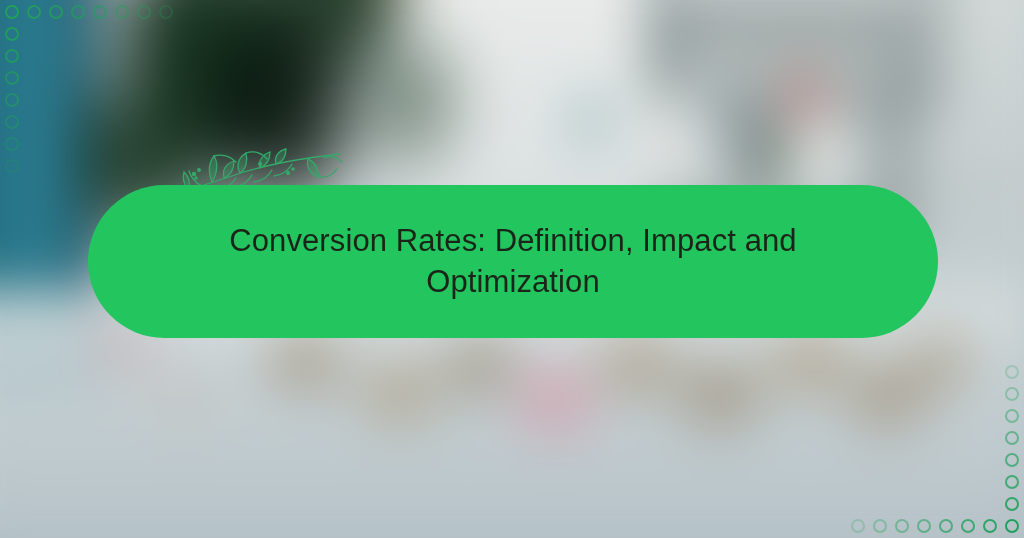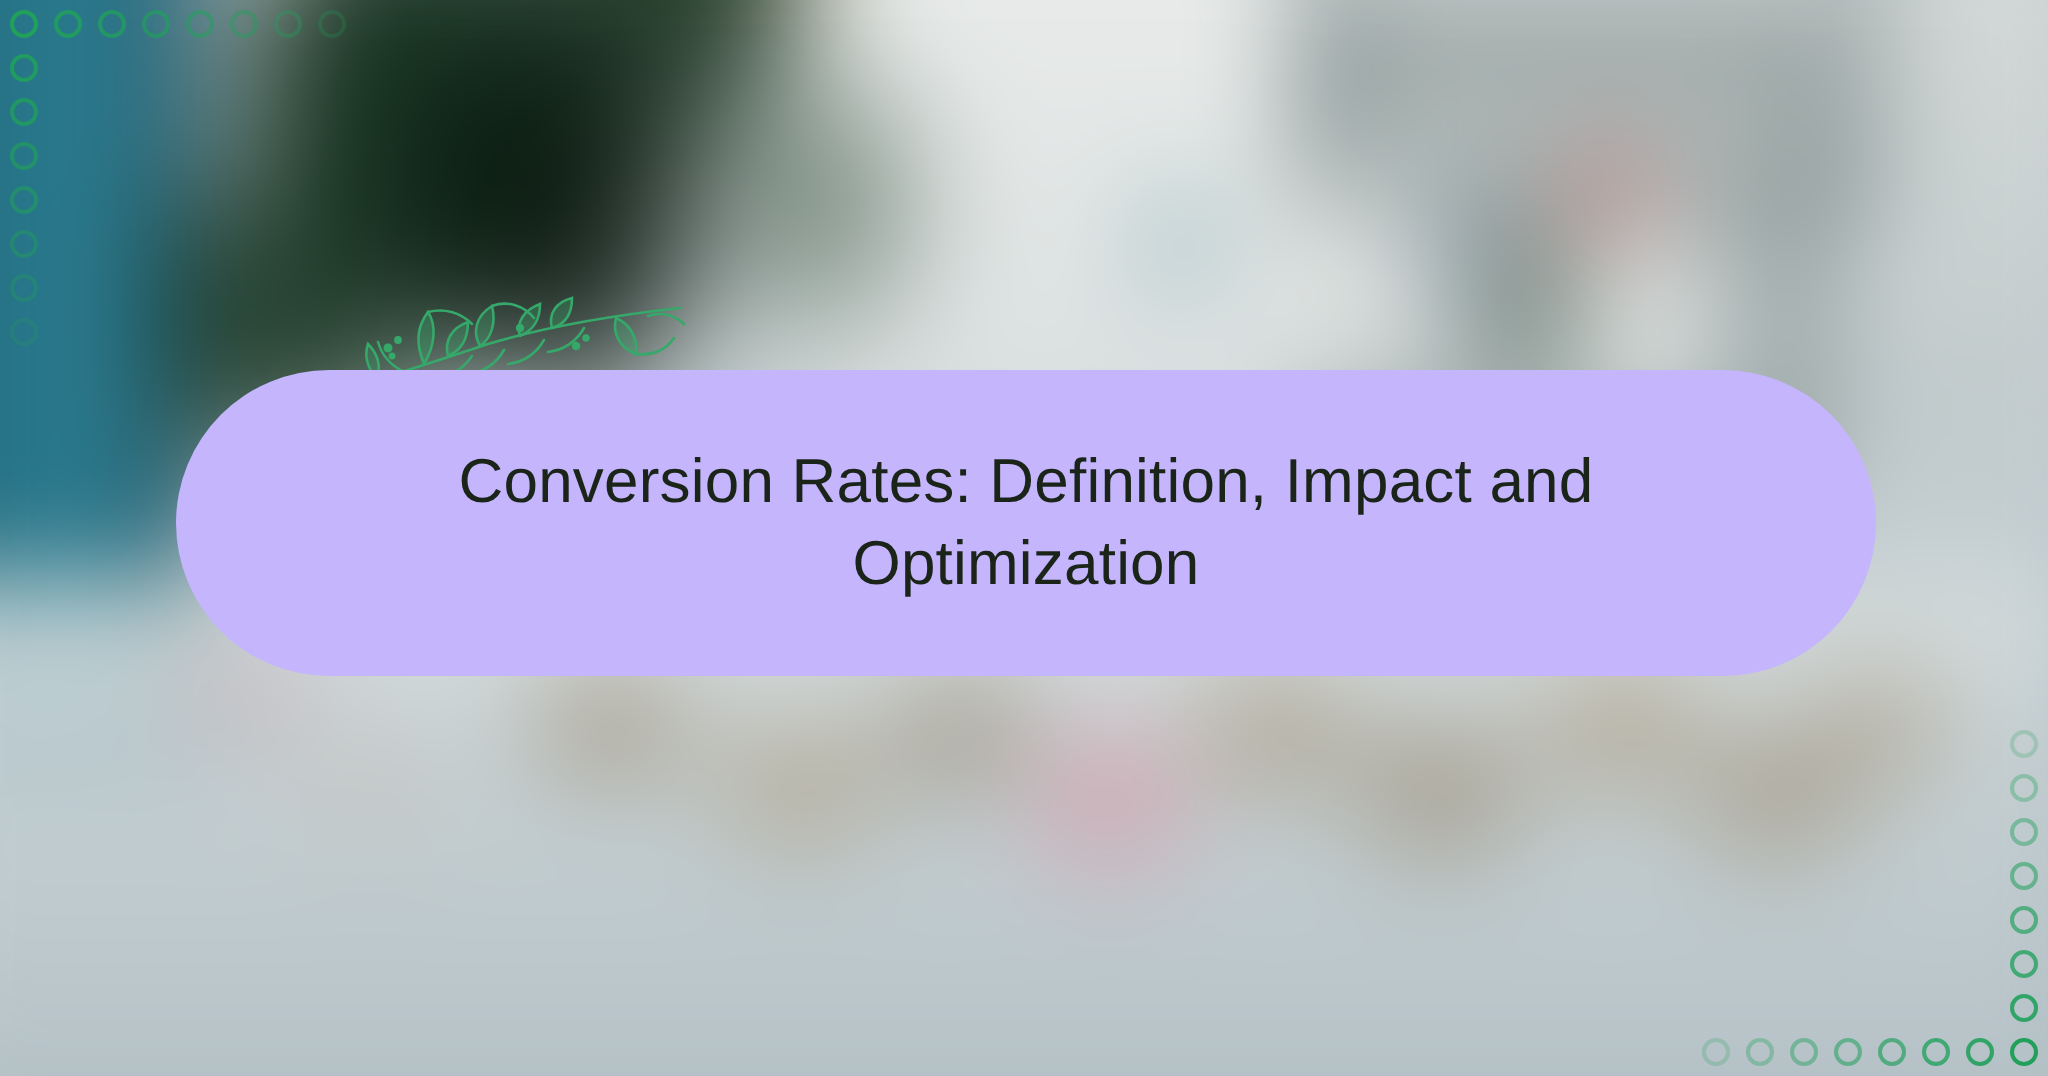--- a/index.html
+++ b/index.html
@@ -155,21 +155,21 @@
     left:152px; top:142px;
     width:200px; height:62px;
     pointer-events:none;
   }
 
   
   #banner {
     position:absolute;
     left:88px; top:185px;
     width:850px; height:153px;
-    background:#c4b5fd;
+    background:#22c55e;
     border-radius:80px;
     display:flex;
     align-items:center;
     justify-content:center;
     padding:0 70px;
   }
   #title {
     color:#1b2418;
     font-size:31px;
     line-height:1.32;

